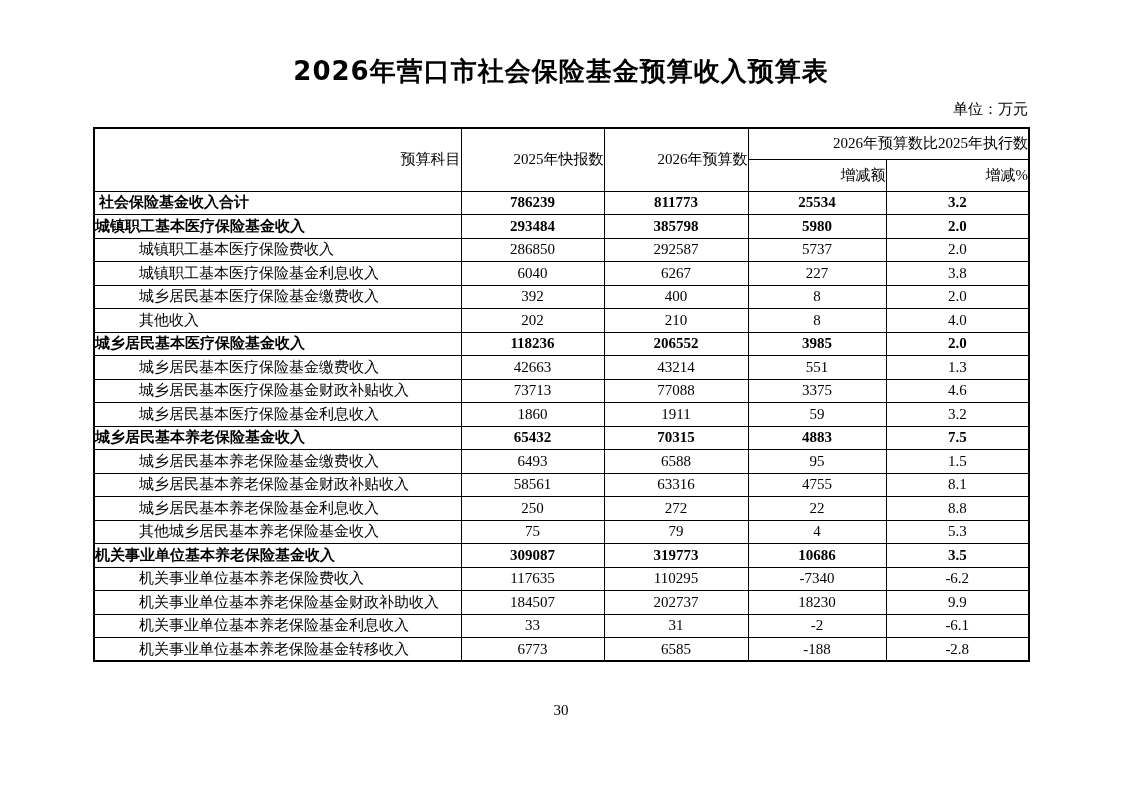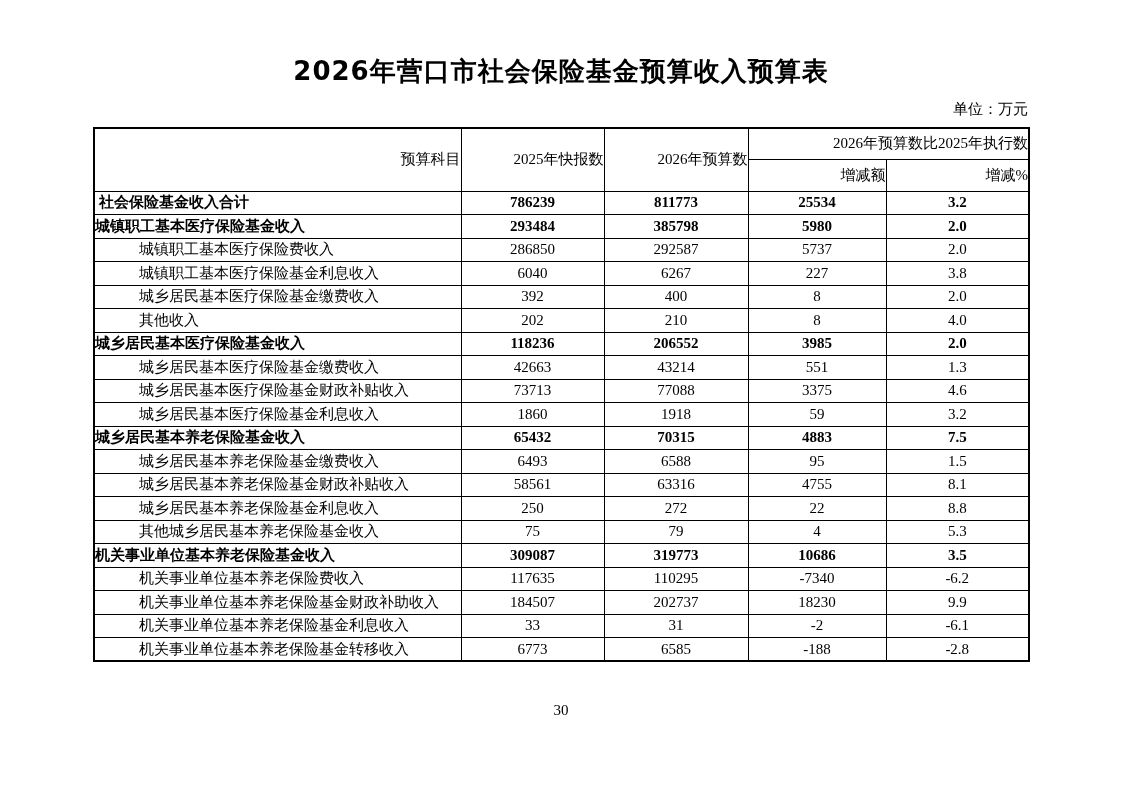--- a/index.html
+++ b/index.html
@@ -140,21 +140,21 @@
         <tr>
           <td class="label lvl2">城乡居民基本医疗保险基金财政补贴收入</td>
           <td class="num">73713</td>
           <td class="num">77088</td>
           <td class="num">3375</td>
           <td class="num">4.6</td>
         </tr>
         <tr>
           <td class="label lvl2">城乡居民基本医疗保险基金利息收入</td>
           <td class="num">1860</td>
-          <td class="num">1918</td>
+          <td class="num">1911</td>
           <td class="num">59</td>
           <td class="num">3.2</td>
         </tr>
         <tr class="bold">
           <td class="label lvl1">城乡居民基本养老保险基金收入</td>
           <td class="num">65432</td>
           <td class="num">70315</td>
           <td class="num">4883</td>
           <td class="num">7.5</td>
         </tr>

